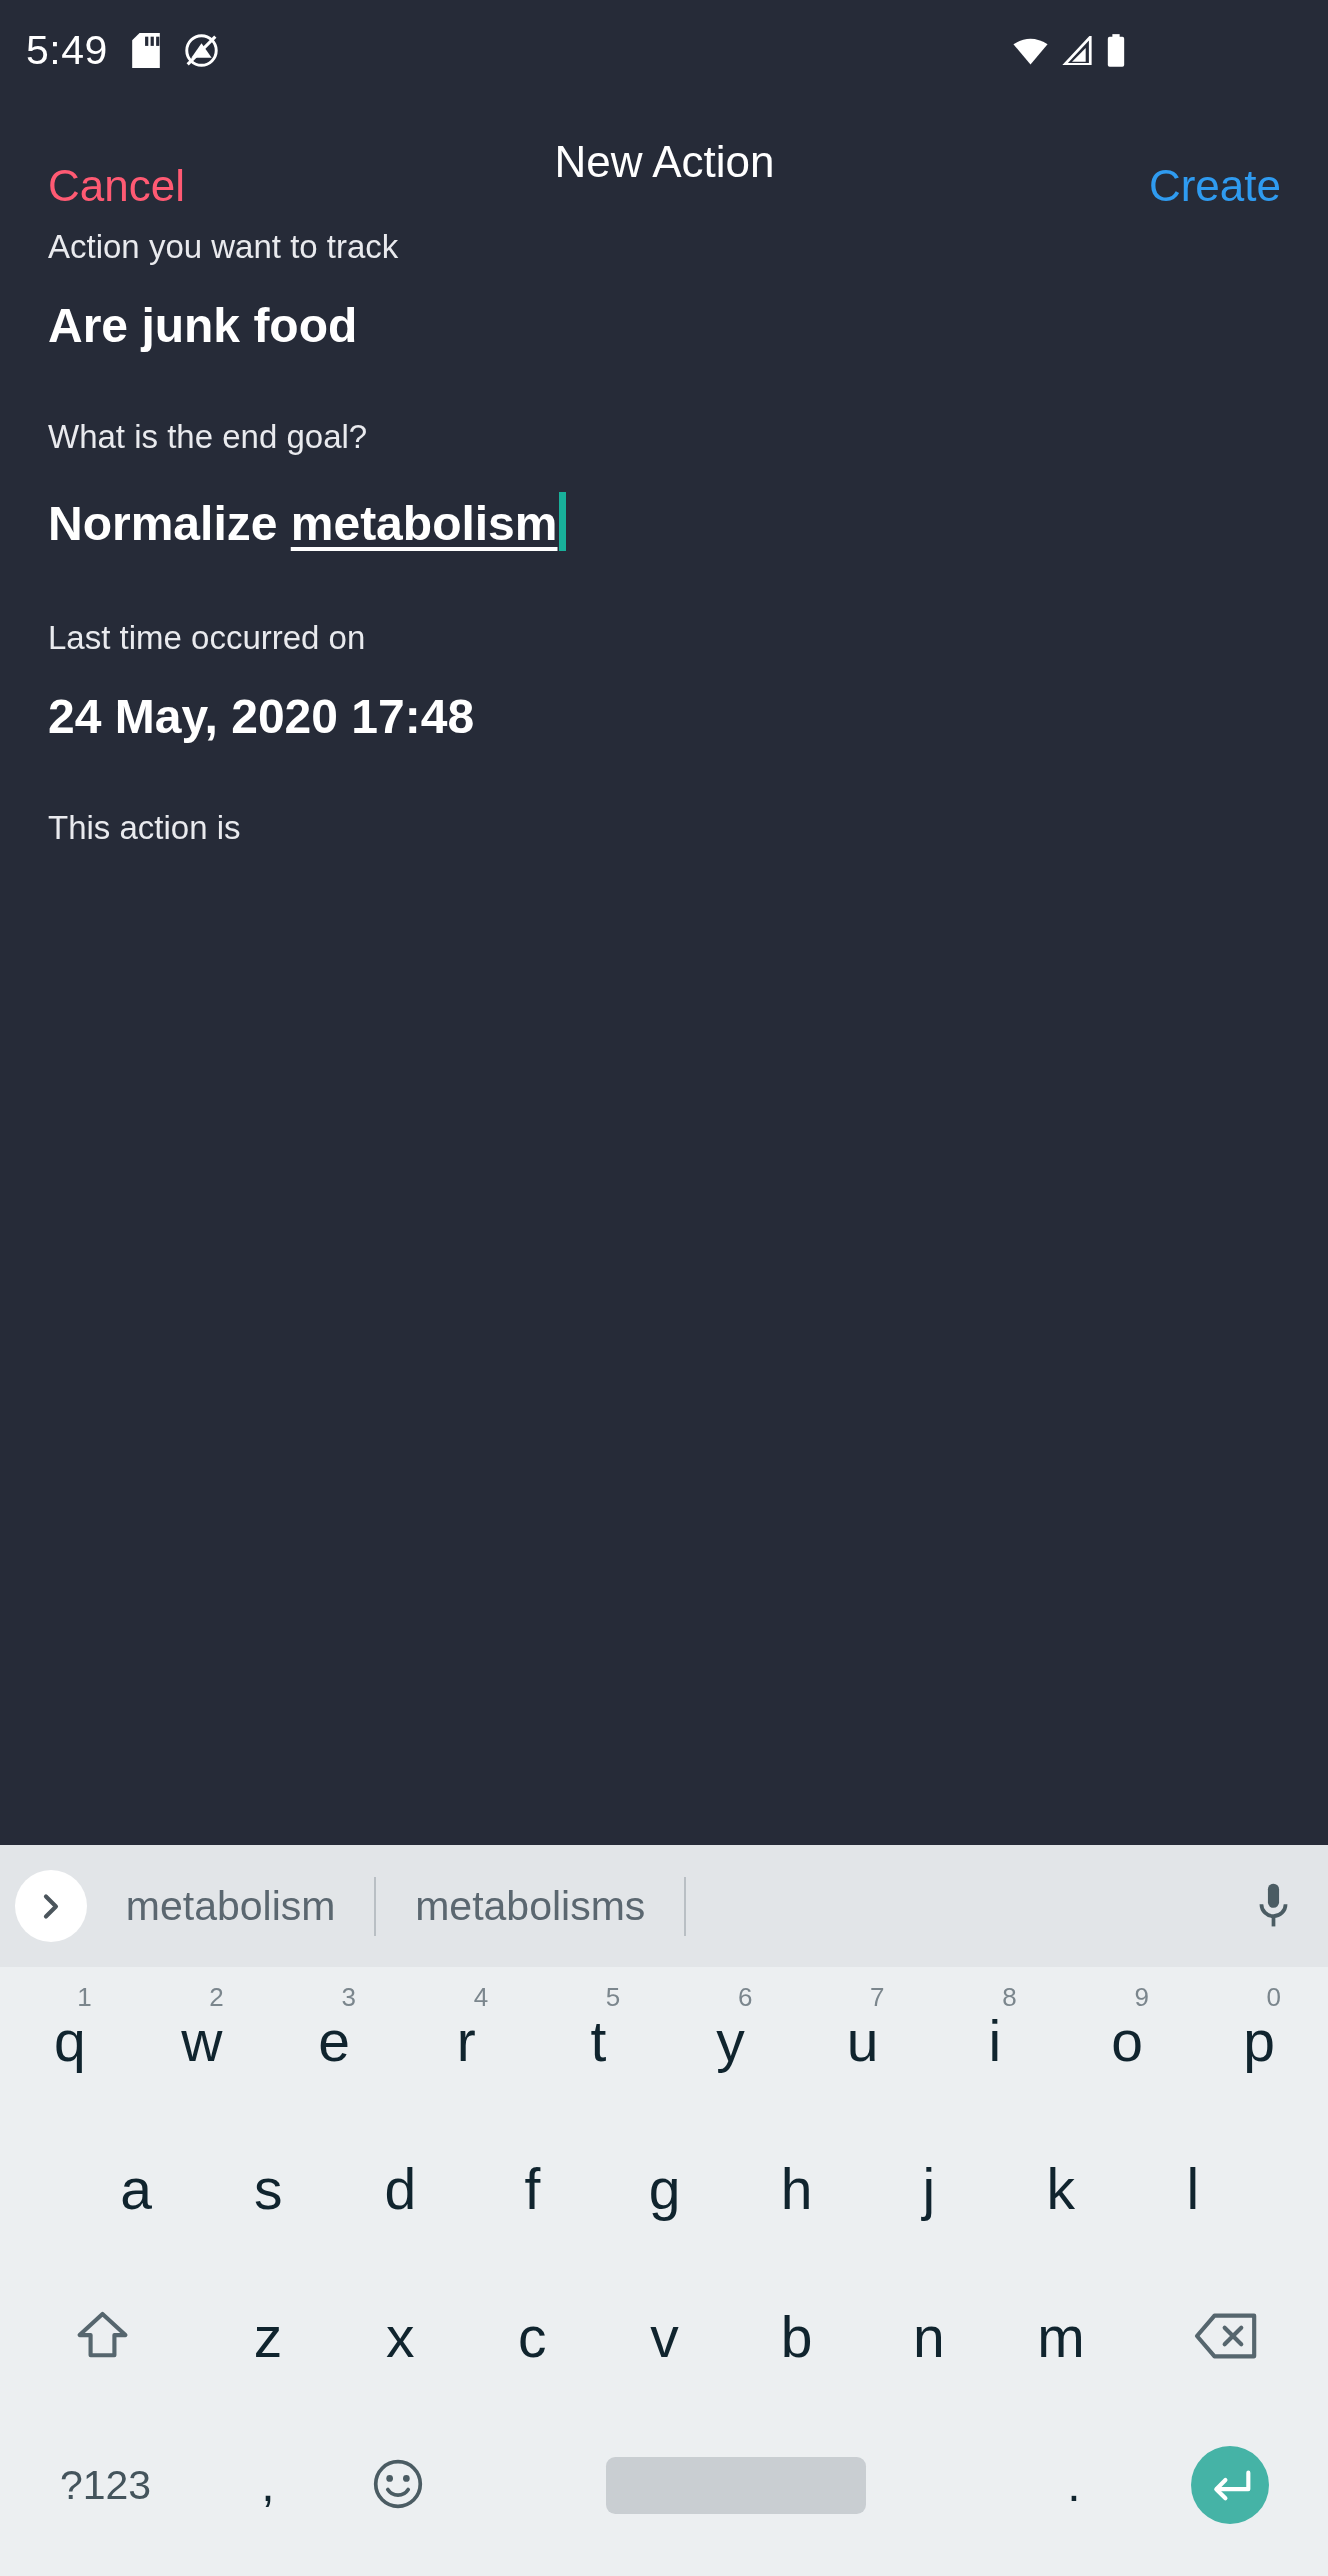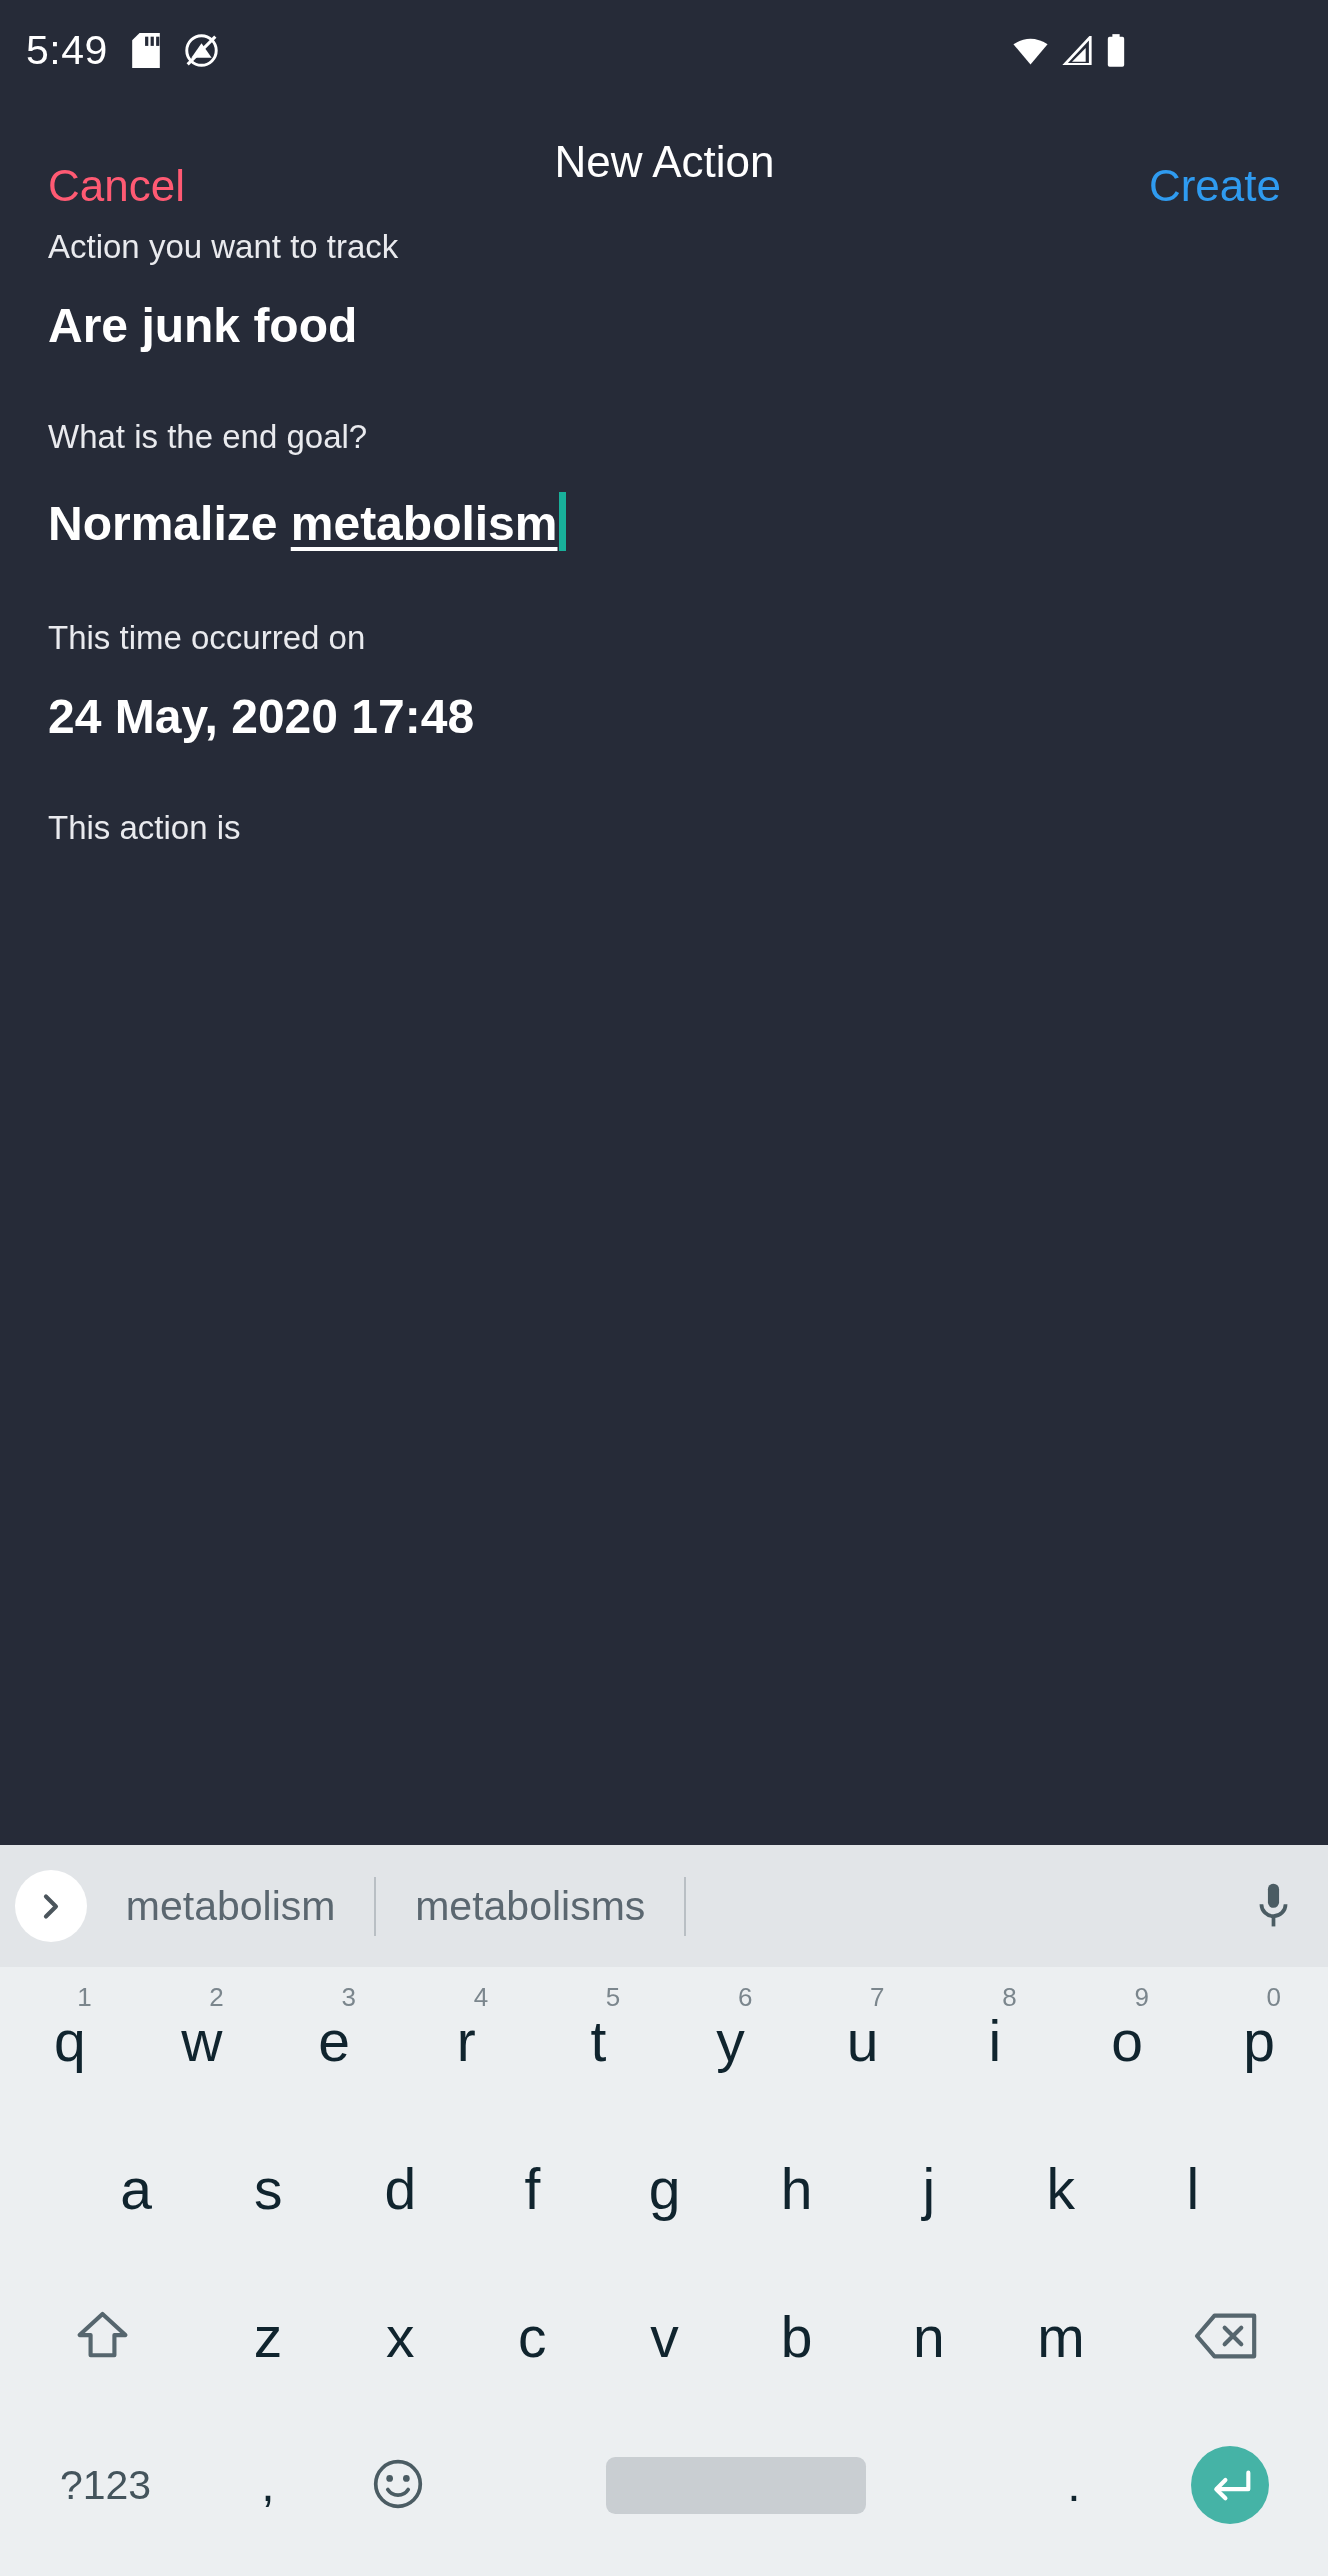--- a/index.html
+++ b/index.html
@@ -175,21 +175,21 @@
 
     <div class="field">
       <div class="field-label">What is the end goal?</div>
       <div class="sp-1"></div>
       <div class="field-value"><span>Normalize </span><span class="composing">metabolism</span><span class="caret"></span></div>
     </div>
 
     <div class="sp-2"></div>
 
     <div class="field">
-      <div class="field-label">This time occurred on</div>
+      <div class="field-label">Last time occurred on</div>
       <div class="sp-1"></div>
       <div class="field-value">24 May, 2020 17:48</div>
     </div>
 
     <div class="sp-2"></div>
 
     <div class="field">
       <div class="field-label">This action is</div>
       <div class="choices">
       </div>

